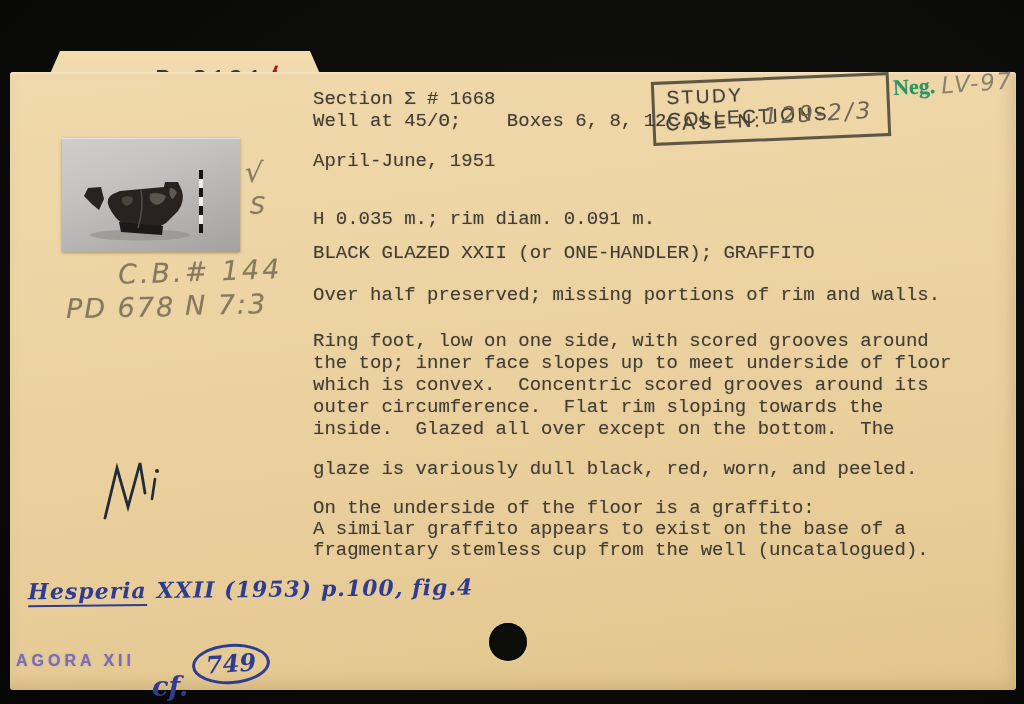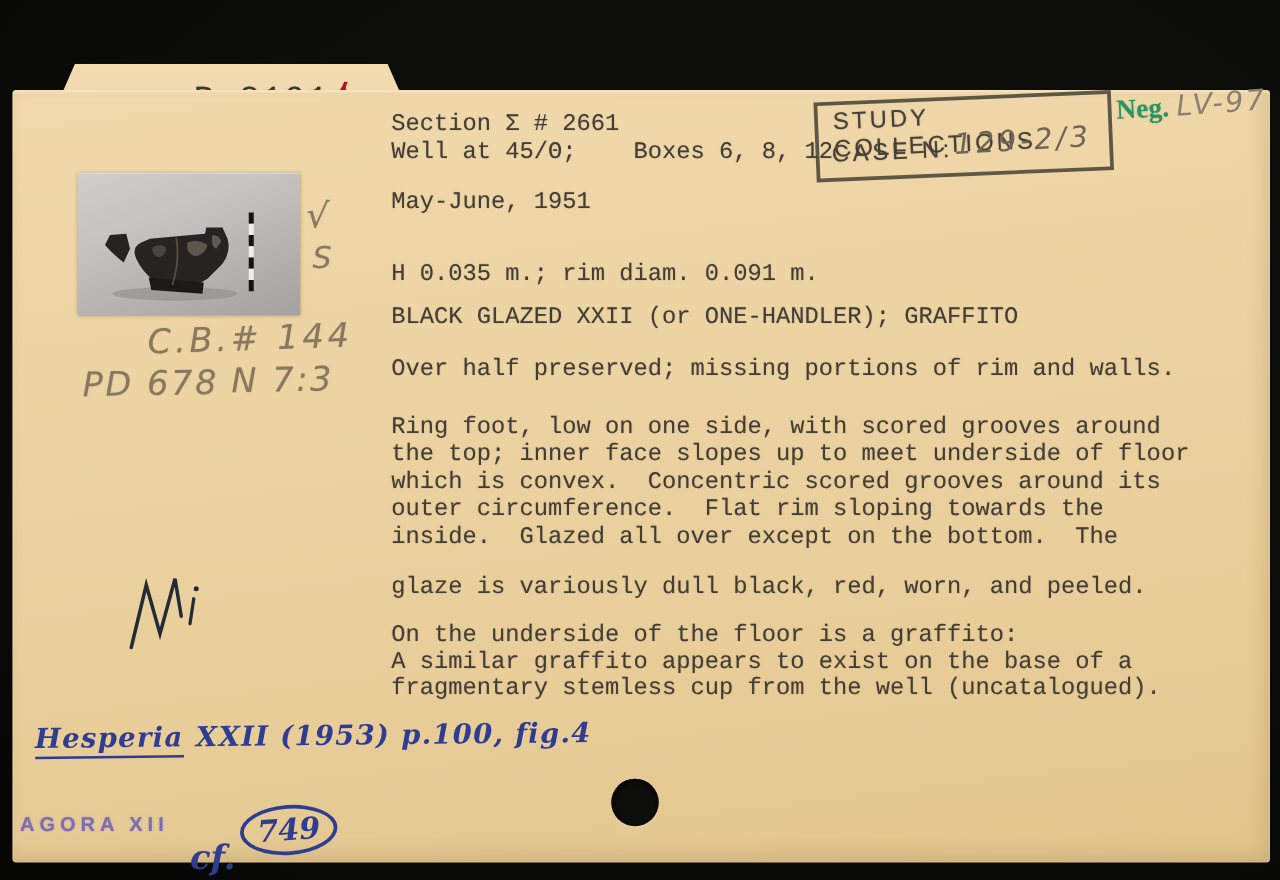--- a/index.html
+++ b/index.html
@@ -93,23 +93,23 @@
   <div class="pencil" style="left:118px;top:256px;font-size:27px;letter-spacing:3px;transform:rotate(-2deg);">C.B.# 144</div>
   <div class="pencil" style="left:66px;top:292px;font-size:27px;letter-spacing:2px;transform:rotate(-1deg);">PD 678</div>
   <div class="pencil" style="left:185px;top:289px;font-size:27px;letter-spacing:2px;transform:rotate(-1deg);">N 7:3</div>
 
   <svg class="scribble" viewBox="0 0 75 75">
     <path d="M10,63 L22,13 L33,52 L45,8 L50,38" stroke="#232b36" stroke-width="2.8" fill="none" stroke-linecap="round" stroke-linejoin="miter"></path>
     <path d="M60,24 L57,44" stroke="#232b36" stroke-width="2.6" fill="none" stroke-linecap="round"></path>
     <circle cx="62" cy="16" r="2" fill="#232b36"></circle>
   </svg>
 
-  <div class="typed" style="left:313px;top:88px;">Section Σ # 2661</div>
+  <div class="typed" style="left:313px;top:88px;">Section Σ # 1668</div>
   <div class="typed" style="left:313px;top:110px;">Well at 45/Θ;    Boxes 6, 8, 12</div>
-  <div class="typed" style="left:313px;top:150px;">May-June, 1951</div>
+  <div class="typed" style="left:313px;top:150px;">April-June, 1951</div>
   <div class="typed" style="left:313px;top:208px;">H 0.035 m.; rim diam. 0.091 m.</div>
   <div class="typed" style="left:313px;top:242px;">BLACK GLAZED XXII (or ONE-HANDLER); GRAFFITO</div>
   <div class="typed" style="left:313px;top:284px;">Over half preserved; missing portions of rim and walls.</div>
   <div class="typed" style="left:313px;top:330px;">Ring foot, low on one side, with scored grooves around
 the top; inner face slopes up to meet underside of floor
 which is convex.  Concentric scored grooves around its
 outer circumference.  Flat rim sloping towards the
 inside.  Glazed all over except on the bottom.  The</div>
   <div class="typed" style="left:313px;top:458px;">glaze is variously dull black, red, worn, and peeled.</div>
   <div class="typed" style="left:313px;top:498px;line-height:21px;">On the underside of the floor is a graffito:

